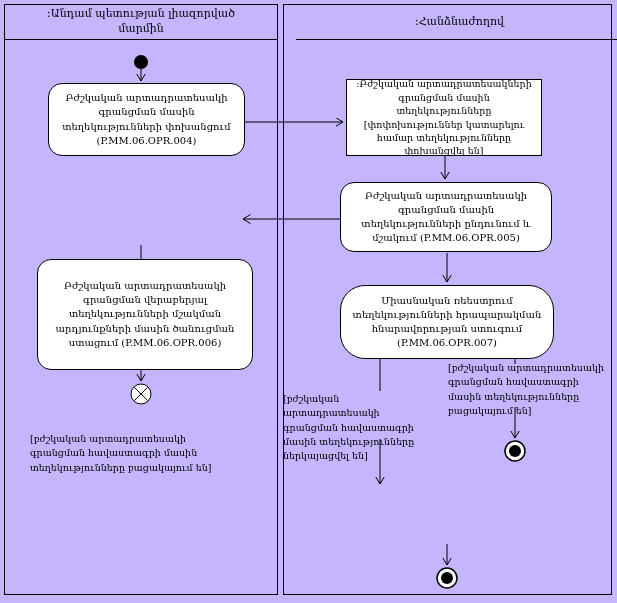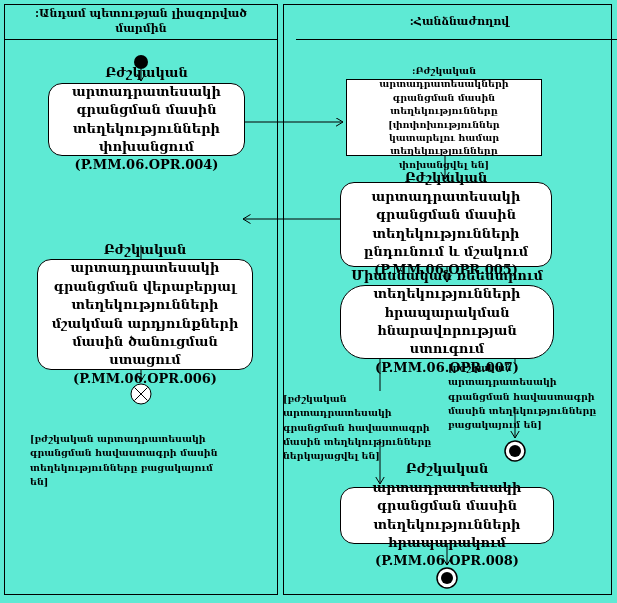--- a/index.html
+++ b/index.html
@@ -1,29 +1,29 @@
 <!DOCTYPE html>
 <html><head>
 <meta charset="utf-8">
 <style>
   html,body { margin:0; padding:0; background:#ffffff; }
   .canvas {
-    position:relative; width:617px; height:603px; background:#5eead4;
-    font-family:"DejaVu Serif","DejaVu Sans",serif; color:#000;font-weight:bold;
+    position:relative; width:617px; height:603px; background:#c4b5fd;
+    font-family:"DejaVu Serif","DejaVu Sans",serif; color:#000;
   }
   .lane { position:absolute; border:1px solid #000; box-sizing:border-box; background:transparent; }
   .lane-header {
     position:absolute; box-sizing:border-box; border-bottom:1px solid #000;
     display:flex; align-items:center; justify-content:center;
     text-align:center; font-size:11px; line-height:1.35; padding:2px 26px;
   }
   .node {
     position:absolute; box-sizing:border-box; border:1px solid #000; background:#fff;
     display:flex; align-items:center; justify-content:center;
-    text-align:center; font-size:13px; line-height:1.42; padding:3px 9px;
+    text-align:center; font-size:10px; line-height:1.42; padding:3px 9px;
   }
   .activity { border-radius:14px; }
   .objectnode { font-size:9.5px; }
   .guard {
     position:absolute; text-align:left; font-size:9.5px; line-height:1.5;
   }
   svg.overlay { position:absolute; left:0; top:0; pointer-events:none; }
 </style>
 </head>
 <body>
@@ -86,28 +86,27 @@
     <g>
       <circle cx="447" cy="578" r="10" fill="#fff" stroke="#000" stroke-width="1.5"></circle>
       <circle cx="447" cy="578" r="6" fill="#000"></circle>
     </g>
   </svg>
 
   <div class="node activity" style="left:48px; top:83px; width:197px; height:73px;">Բժշկական արտադրատեսակի գրանցման մասին տեղեկությունների փոխանցում (P.MM.06.OPR.004)</div>
 
   <div class="node objectnode" style="left:346px; top:79px; width:196px; height:77px;">:Բժշկական արտադրատեսակների գրանցման մասին տեղեկությունները [փոփոխություններ կատարելու համար տեղեկությունները փոխանցվել են]</div>
 
-  <div class="node activity" style="left:340px; top:182px; width:212px; height:85px;">Բժշկական արտադրատեսակի գրանցման մասին տեղեկությունների ընդունում և մշակում (P.MM.06.OPR.005)</div>
+  <div class="node activity" style="left:340px; top:182px; width:212px; height:70px;">Բժշկական արտադրատեսակի գրանցման մասին տեղեկությունների ընդունում և մշակում (P.MM.06.OPR.005)</div>
 
 
   <div class="node activity" style="left:37px; top:259px; width:216px; height:111px;">Բժշկական արտադրատեսակի գրանցման վերաբերյալ տեղեկությունների մշակման արդյունքների մասին ծանուցման ստացում (P.MM.06.OPR.006)</div>
 
   <div class="node activity" style="left:340px; top:285px; width:214px; height:74px;border-radius:25px;">Միասնական ռեեստրում տեղեկությունների հրապարակման հնարավորության ստուգում (P.MM.06.OPR.007)</div>
 
-  <div class="node activity" style="left:340px; top:487px; width:214px; height:57px;">Բժշկական արտադրատեսակի գրանցման մասին տեղեկությունների հրապարակում (P.MM.06.OPR.008)</div>
 
   <div class="guard" style="left:283px; top:392px; width:152px;">[բժշկական արտադրատեսակի գրանցման հավաստագրի մասին տեղեկությունները ներկայացվել են]</div>
 
   <div class="guard" style="left:448px; top:361px; width:165px;">[բժշկական արտադրատեսակի գրանցման հավաստագրի մասին տեղեկությունները բացակայում են]</div>
 
   <div class="guard" style="left:30px; top:432px; width:196px;">[բժշկական արտադրատեսակի գրանցման հավաստագրի մասին տեղեկությունները բացակայում են]</div>
 
 </div>
 
 </body></html>

